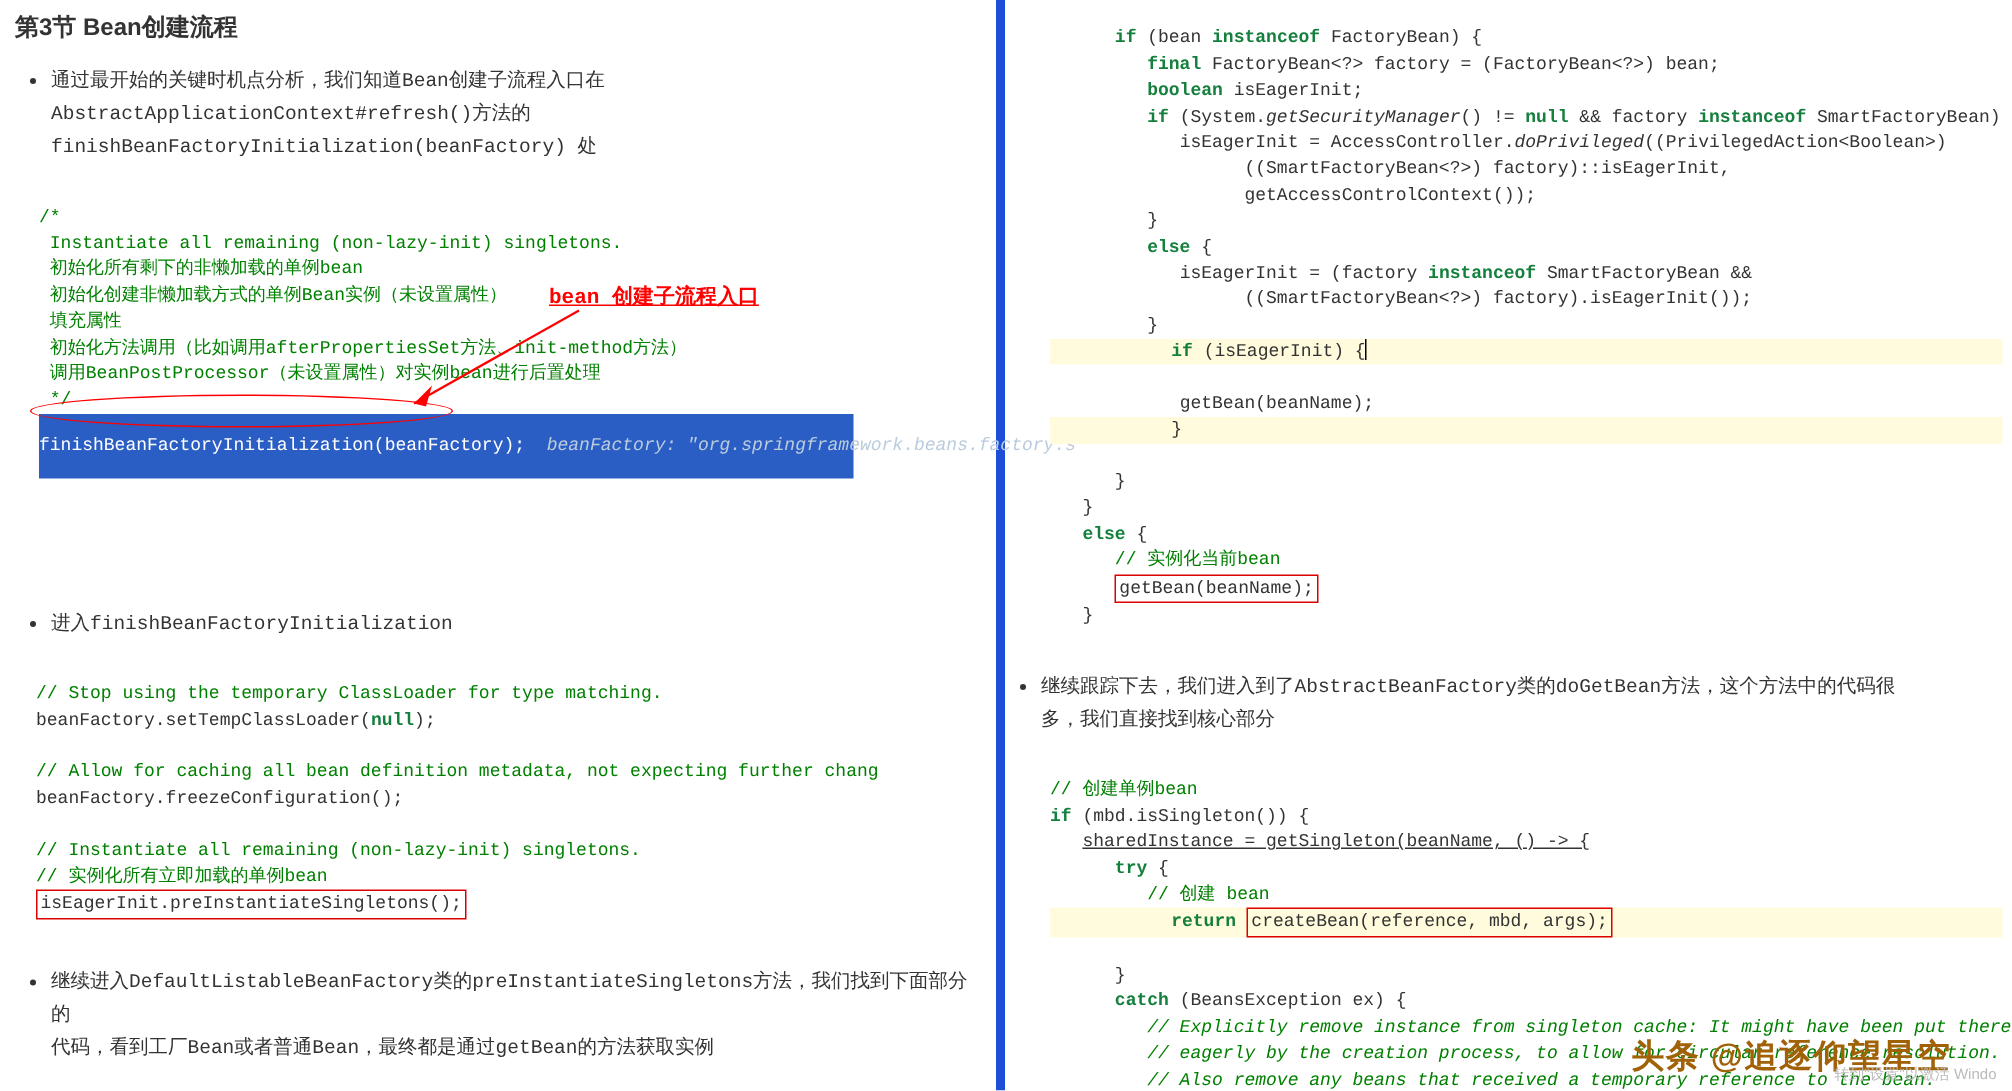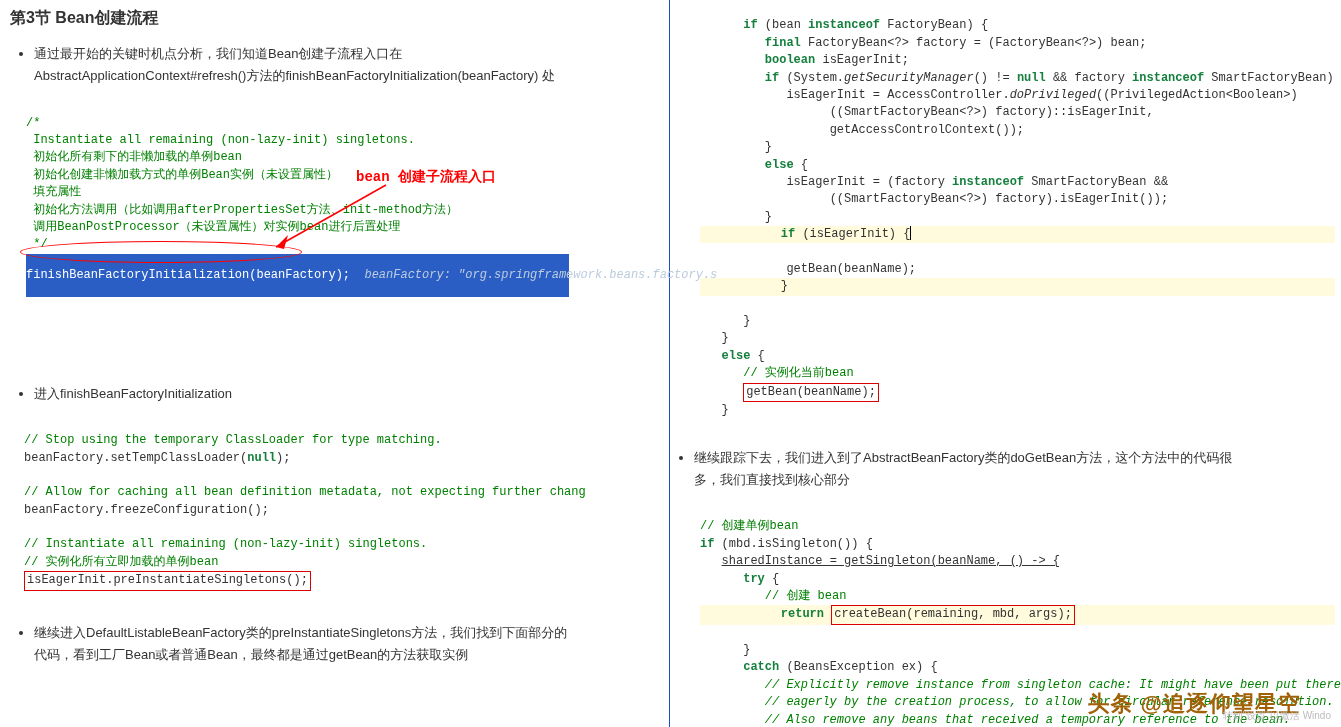--- a/index.html
+++ b/index.html
@@ -14,35 +14,36 @@
   .page {
     display: flex;
     width: 1341px;
     height: 727px;
     overflow: hidden;
   }
   .col-left {
     width: 770px;
     padding: 8px 10px 0 10px;
     box-sizing: border-box;
-    border-right: 1px solid #1d4ed8;
+    border-right: 6px solid #1d4ed8;
   }
   .col-right {
     width: 671px;
     padding: 0 6px 0 0;
     box-sizing: border-box;
   }
   h3 {
     font-size: 16px;
     font-weight: bold;
     margin: 0 0 14px 0;
   }
   ul.plain {
     margin: 0 0 10px 0;
     padding: 0 0 0 24px;
+    font-family: Liberation Mono, monospace;
   }
   ul.plain > li {
     margin-bottom: 6px;
     line-height: 1.7;
   }
   .code {
     font-family: Consolas, "Courier New", monospace;
     font-size: 12px;
     line-height: 1.45;
     white-space: pre;
@@ -120,21 +121,21 @@
     <div class="code leftcode1">
 <span class="green">/*</span>
 <span class="green"> Instantiate all remaining (non-lazy-init) singletons.</span>
 <span class="green"> 初始化所有剩下的非懒加载的单例bean</span>
 <span class="green"> 初始化创建非懒加载方式的单例Bean实例（未设置属性）</span>
 <span class="green"> 填充属性</span>
 <span class="green"> 初始化方法调用（比如调用afterPropertiesSet方法、init-method方法）</span>
 <span class="green"> 调用BeanPostProcessor（未设置属性）对实例bean进行后置处理</span>
 <span class="green"> */</span>
 <span class="hlrow"><span>finishBeanFactoryInitialization(beanFactory);</span><span class="it">  beanFactory: "org.springframework.beans.factory.s</span></span>
-      <span class="redtxt" style="position:absolute; left:330px; top:70px;">bean 创建子流程入口</span>
+      <span class="redtxt" style="position:absolute; left:340px; top:70px;text-decoration:underline;">bean 创建子流程入口</span>
       <svg class="redarrow" style="left:240px; top:80px;" width="130" height="80">
         <line x1="120" y1="8" x2="10" y2="70" stroke="#f00" stroke-width="1.5"></line>
         <polygon points="10,70 22,58 18,72" fill="#f00"></polygon>
       </svg>
       <span class="redoval" style="left:-6px; top:144px; width:280px; height:20px;"></span>
     </div>
 
     <ul class="plain" style="margin-top:16px;">
       <li>进入finishBeanFactoryInitialization</li>
     </ul>
@@ -191,21 +192,21 @@
         <span>多，我们直接找到核心部分</span>
       </li>
     </ul>
 
     <div class="code rcode">
 <span class="green">// 创建单例bean</span>
 <span class="kw">if</span><span> (mbd.isSingleton()) {</span>
    <span style="text-decoration:underline">sharedInstance = getSingleton(beanName, () -&gt; {</span>
       <span class="kw">try</span><span> {</span>
          <span class="green">// 创建 bean</span>
-<span class="hl-yellow">         <span class="kw">return </span><span class="redbox"><span>createBean(remaining, mbd, args);</span></span></span>
+<span class="hl-yellow">         <span class="kw">return </span><span class="redbox"><span>createBean(reference, mbd, args);</span></span></span>
       <span>}</span>
       <span class="kw">catch</span><span> (BeansException ex) {</span>
          <span class="green" style="font-style:italic">// Explicitly remove instance from singleton cache: It might have been put there</span>
          <span class="green" style="font-style:italic">// eagerly by the creation process, to allow for circular reference resolution.</span>
          <span class="green" style="font-style:italic">// Also remove any beans that received a temporary reference to the bean.</span>
          
          
       
    
    

